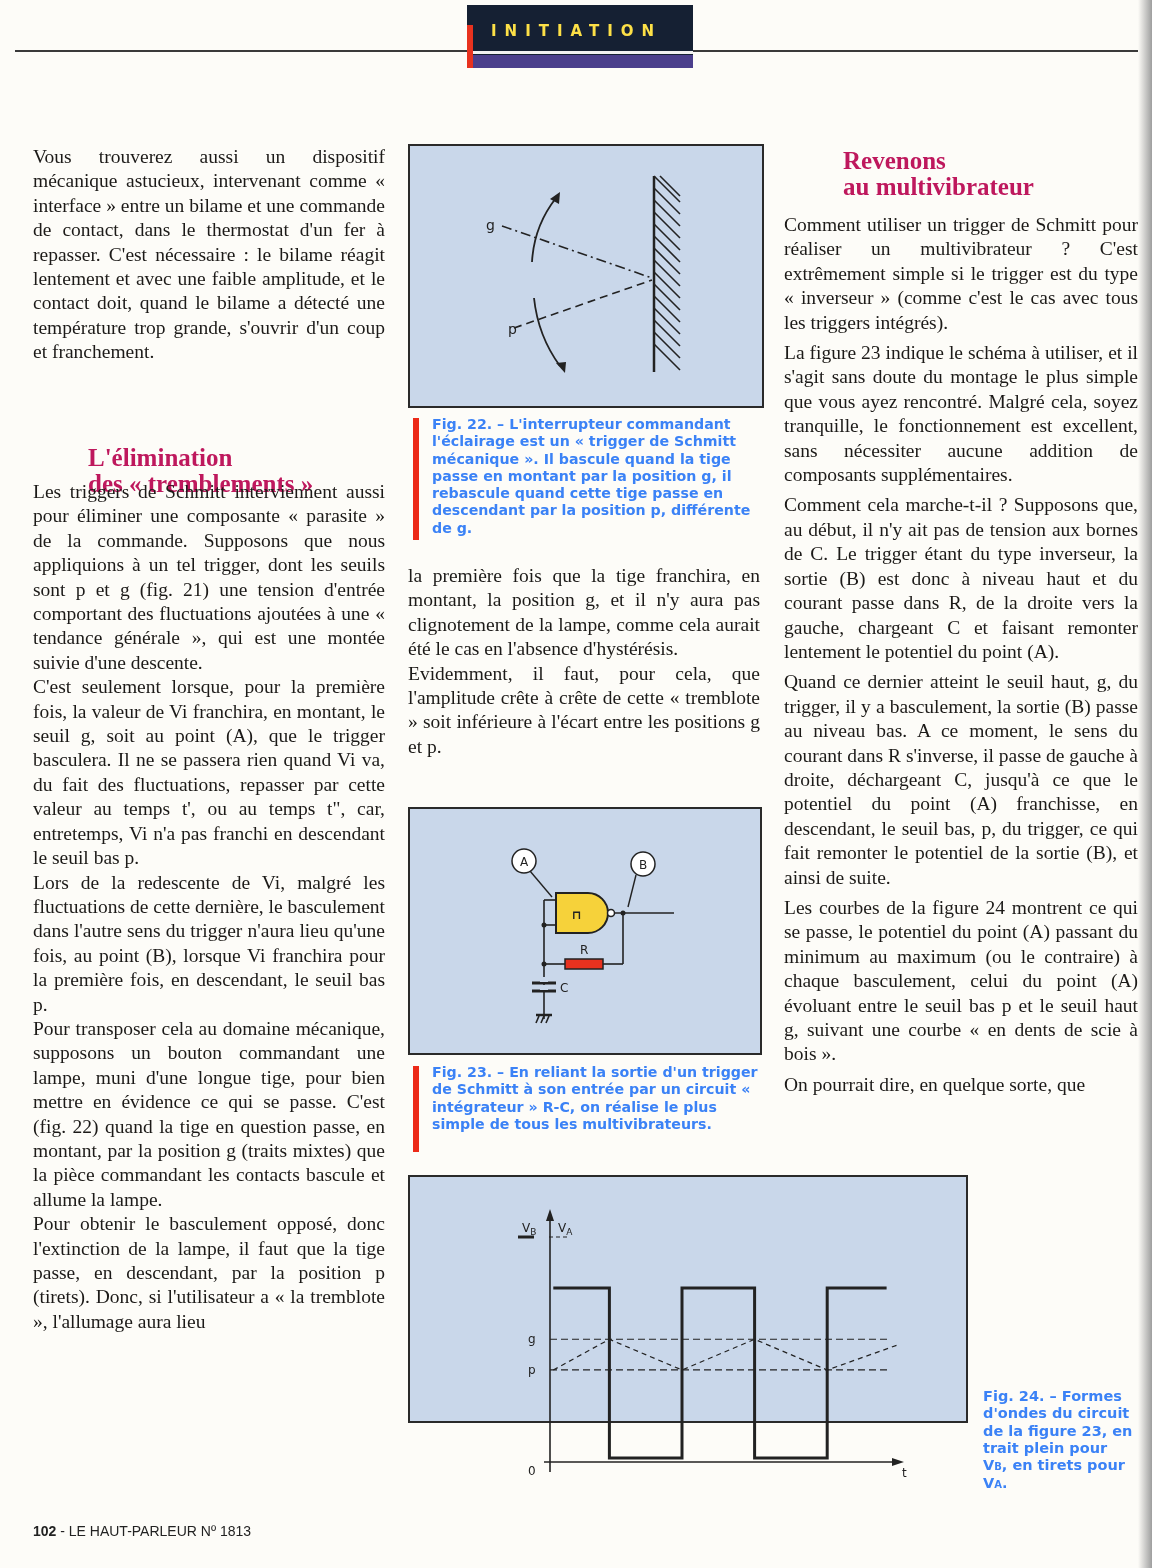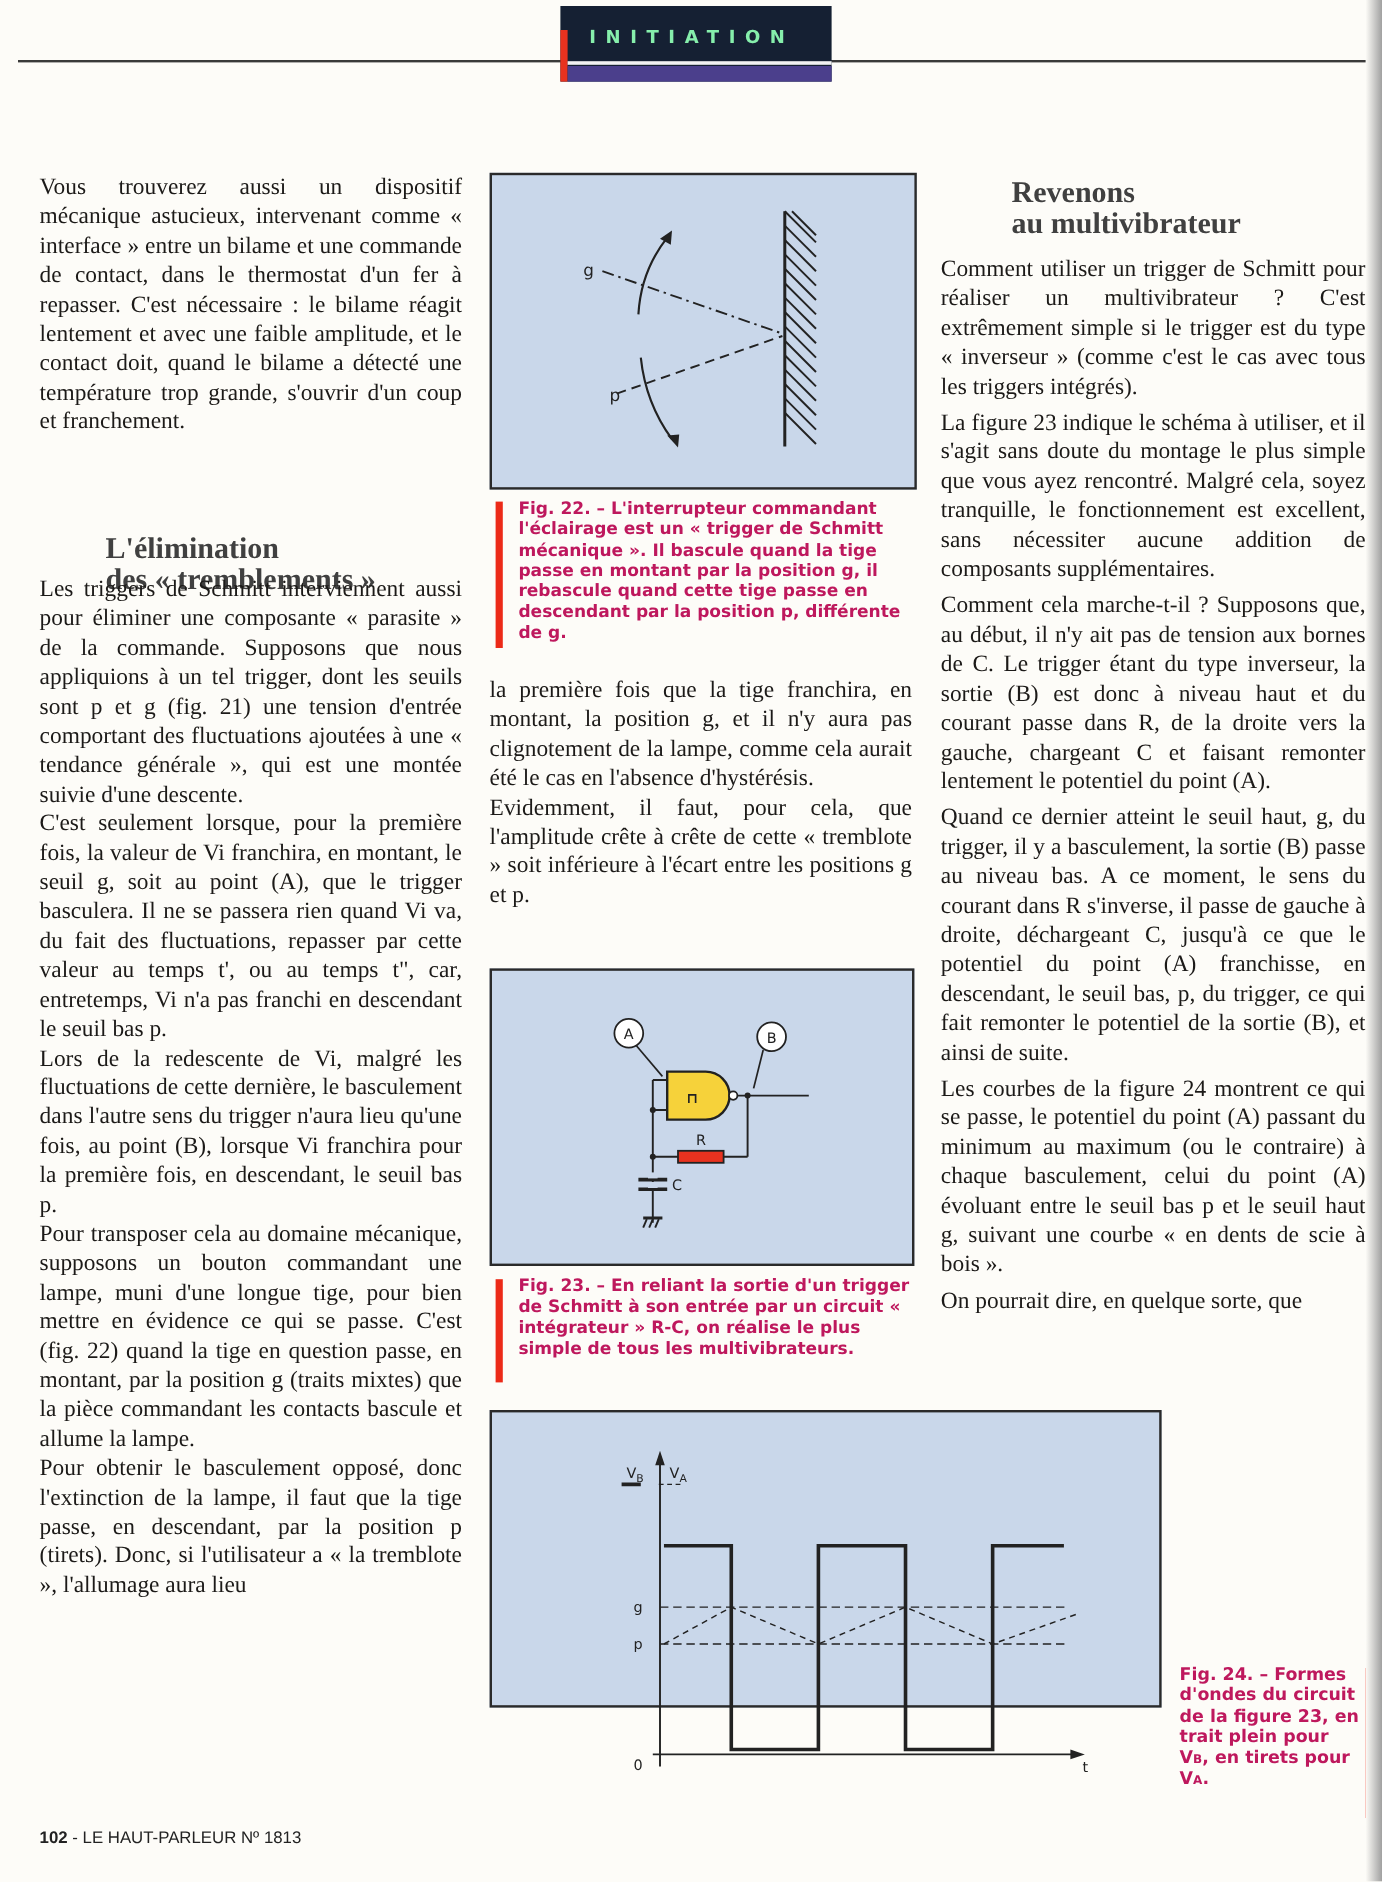--- a/index.html
+++ b/index.html
@@ -2,27 +2,27 @@
 <html><head>
 <meta charset="utf-8">
 <style>
   html, body { margin:0; padding:0; }
   body { width:1152px; height:1568px; background:#fdfcf8; position:relative; overflow:hidden; font-family:"Liberation Serif", serif; color:#1c1a18; }
   .hrule { position:absolute; top:50px; height:2px; background:#3a3a3a; }
   .banner { position:absolute; left:467px; top:5px; width:226px; height:63px; background:#152033; }
   .banner .red { position:absolute; left:0; top:20px; width:6px; height:43px; background:#e8321f; }
   .banner .purple { position:absolute; left:6px; top:50px; width:220px; height:13px; background:#4b3f8c; }
   .banner .stripe { position:absolute; left:6px; top:46px; width:220px; height:3px; background:#f1f1f1; }
-  .banner .label { position:absolute; left:24px; top:17px; color:#86efac; font-family:"DejaVu Sans", sans-serif; font-weight:bold; font-size:15px; letter-spacing:8px; }
+  .banner .label { position:absolute; left:24px; top:17px; color:#fde047; font-family:"DejaVu Sans", sans-serif; font-weight:bold; font-size:15px; letter-spacing:8px; }
   .col { position:absolute; font-size:19.5px; line-height:24.4px; text-align:justify; }
   .col p { margin:0; }
   .col p.gap { margin-top:6px; }
-  .heading { color:#404040; font-weight:bold; font-size:25px; line-height:26px; font-family:"Liberation Serif", serif; }
+  .heading { color:#be185d; font-weight:bold; font-size:25px; line-height:26px; font-family:"Liberation Serif", serif; }
   .figbox { position:absolute; background:#c9d7ea; border:2px solid #2a2a2a; box-sizing:border-box; }
-  .caption { position:absolute; font-family:"DejaVu Sans", sans-serif; font-weight:bold; font-size:14.2px; line-height:17.3px; color:#be185d; }
+  .caption { position:absolute; font-family:"DejaVu Sans", sans-serif; font-weight:bold; font-size:14.2px; line-height:17.3px; color:#3b82f6; }
   .caption .bar { position:absolute; left:-19px; top:2px; width:6px; background:#ec2a18; }
   .footer { position:absolute; left:33px; top:1523px; font-family:"Liberation Sans", sans-serif; font-size:14px; color:#222; }
   .footer b { font-weight:bold; }
   .edgeshadow { position:absolute; right:0; top:0; width:14px; height:1568px; background:linear-gradient(to right, #fdfcf8, #9e9e9e); }
   svg text { font-family:"DejaVu Sans", sans-serif; }
 </style>
 </head>
 <body>
 
 <div class="hrule" style="left:15px;width:455px;"></div>

